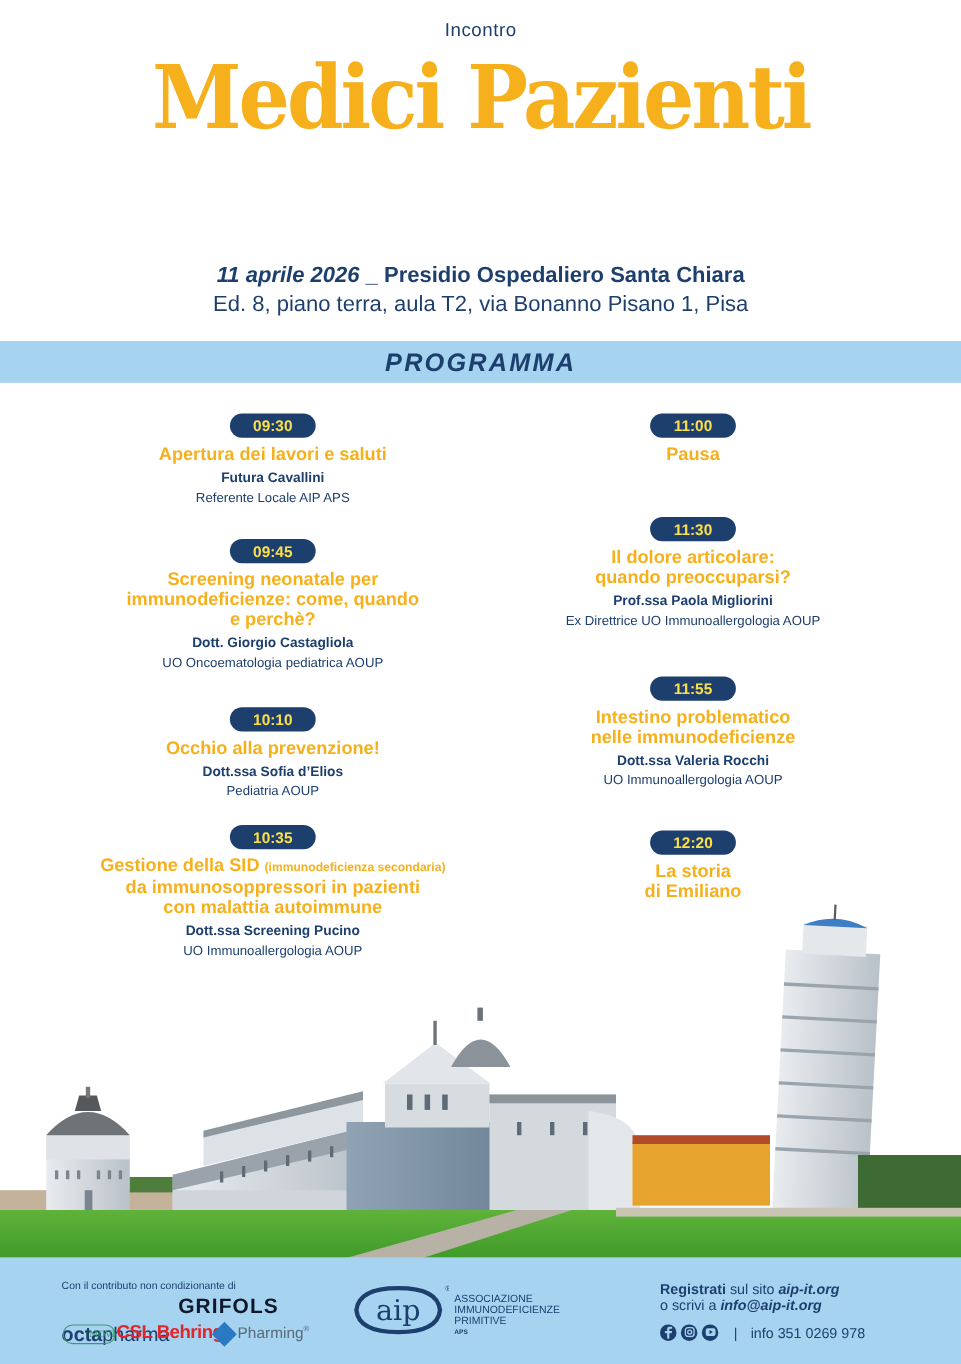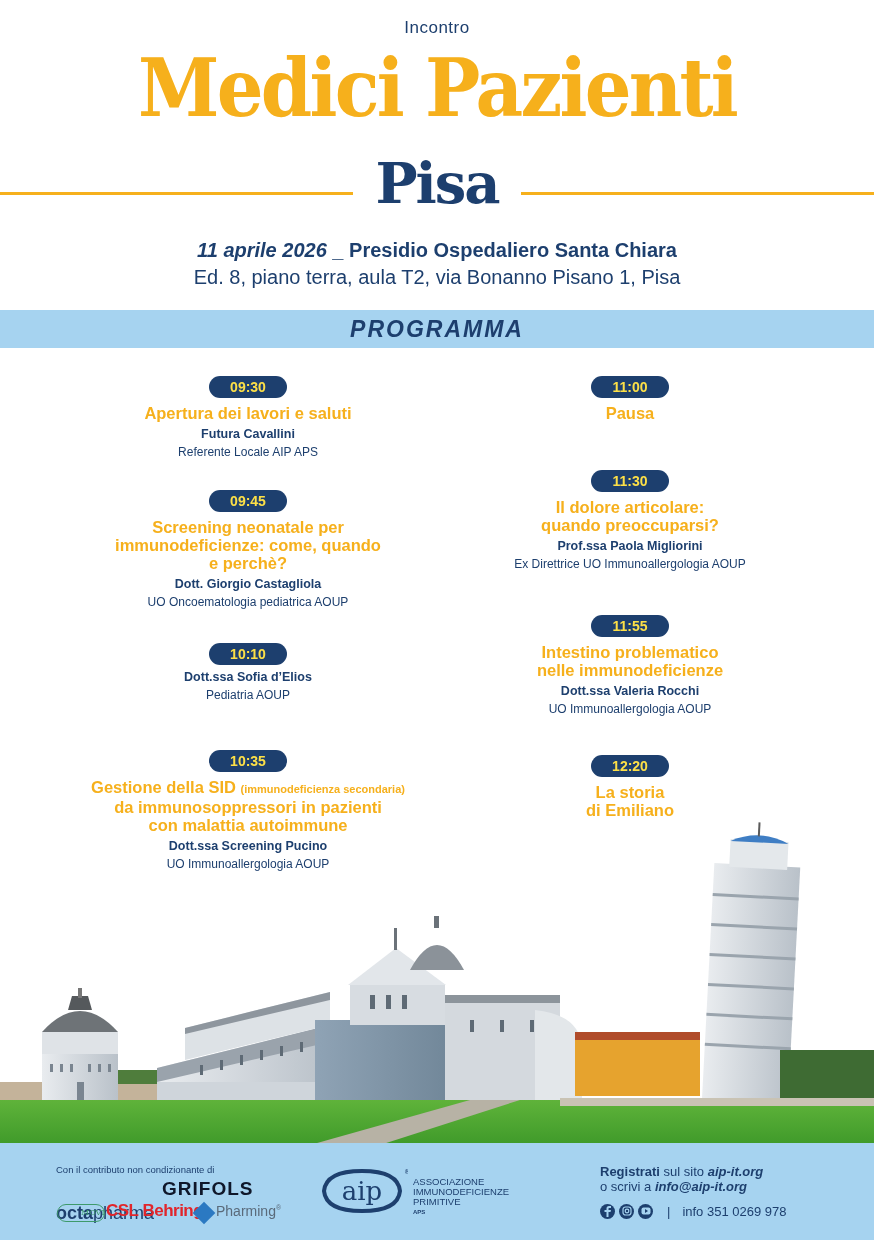--- a/index.html
+++ b/index.html
@@ -59,25 +59,20 @@
   .social-icon { width: 15px; height: 15px; border-radius: 50%; background: #1d3f6e; display: inline-flex; align-items: center; justify-content: center; }
   .social-sep { margin: 0 8px 0 10px; font-size: 13px; color: #1d3f6e; }
   .info-phone { font-size: 13px; color: #1d3f6e; }
 </style>
 </head>
 <body>
 
 <div class="header">
   <div class="incontro">Incontro</div>
   <div class="main-title">Medici Pazienti</div>
-  <div class="pisa-row">
-    <div class="pisa-line-left"></div>
-    <div class="pisa-title">Pisa</div>
-    <div class="pisa-line-right"></div>
-  </div>
   <div class="date-line">
     <span class="date">11 aprile 2026</span><span> _ </span><span>Presidio Ospedaliero Santa Chiara</span>
   </div>
   <div class="addr-line">Ed. 8, piano terra, aula T2, via Bonanno Pisano 1, Pisa</div>
 </div>
 
 <div class="banner">
   <span class="banner-title">PROGRAMMA</span>
 </div>
 
@@ -93,20 +88,21 @@
     <div class="s-title">
       <div>Screening neonatale per</div>
       <div>immunodeficienze: come, quando</div>
       <div>e perchè?</div>
     </div>
     <div class="s-speaker">Dott. Giorgio Castagliola</div>
     <div class="s-role">UO Oncoematologia pediatrica AOUP</div>
   </div>
   <div class="session" style="top:267px;">
     <span class="time-pill">10:10</span>
+    <div class="s-title">Occhio alla prevenzione!</div>
     <div class="s-speaker">Dott.ssa Sofia d’Elios</div>
     <div class="s-role">Pediatria AOUP</div>
   </div>
   <div class="session" style="top:374px;">
     <span class="time-pill">10:35</span>
     <div class="s-title">
       <div><span>Gestione della SID</span> <span class="small">(immunodeficienza secondaria)</span></div>
       <div>da immunosoppressori in pazienti</div>
       <div>con malattia autoimmune</div>
     </div>

